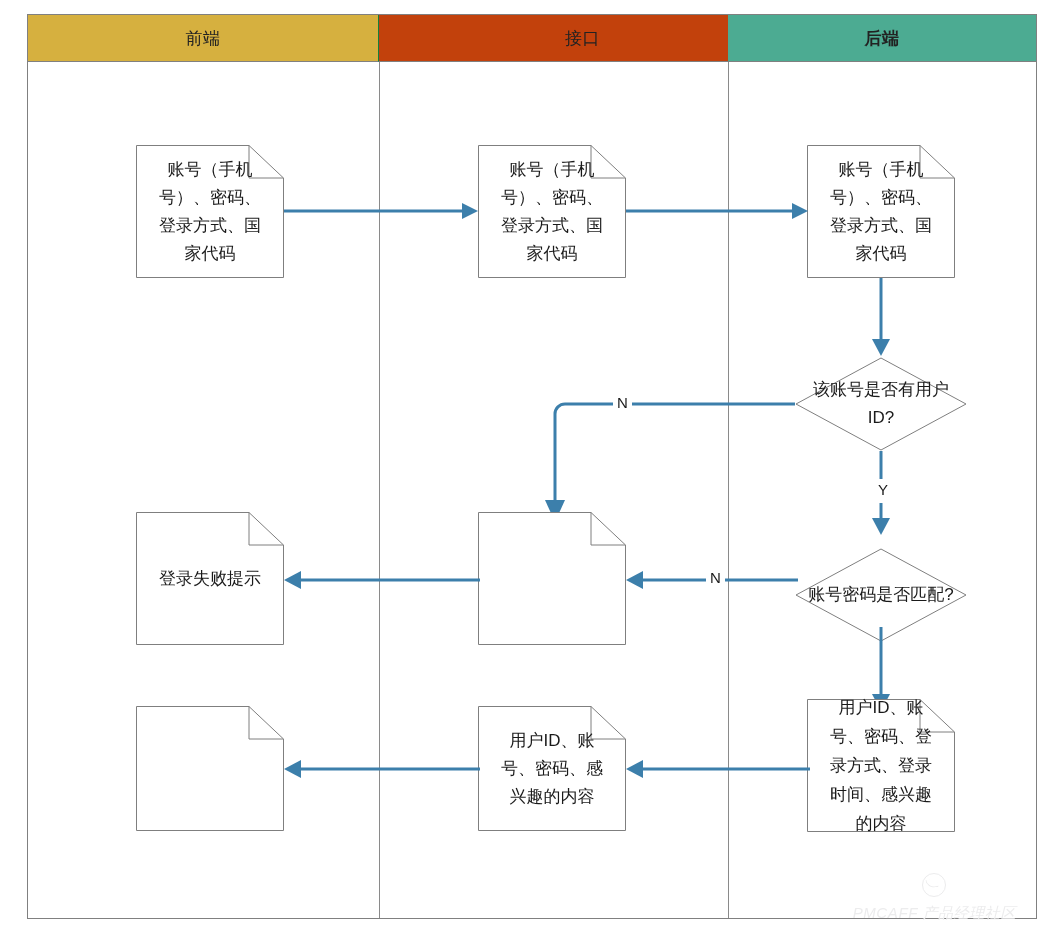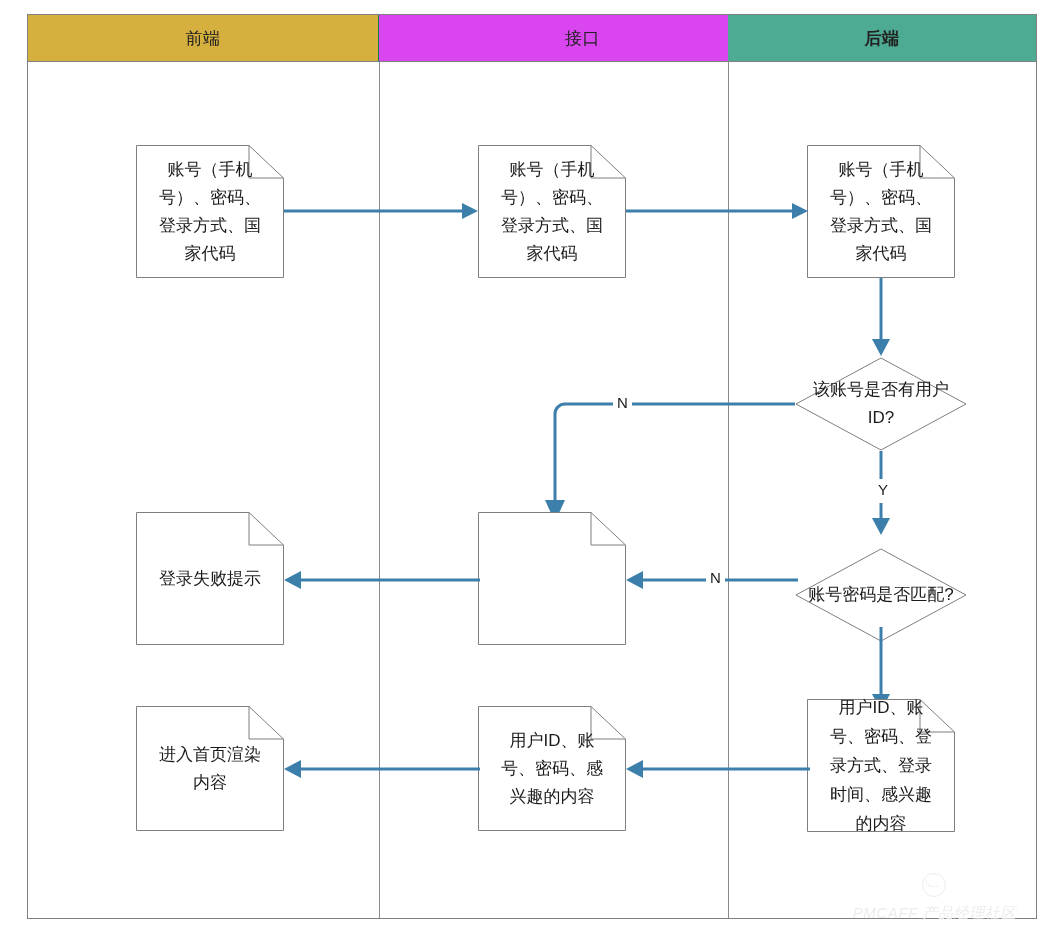--- a/index.html
+++ b/index.html
@@ -146,21 +146,21 @@
 </head>
 <body>
 
 <div id="stage">
 
   <div class="lane-frame">
 
     <div class="lane-header" style="left:0;width:351px;background:#d6b03f;">
       <span>前端</span>
     </div>
-    <div class="lane-header" style="left:351px;width:408px;background:#d946ef;">
+    <div class="lane-header" style="left:351px;width:408px;background:#c2410c;">
       <span>接口</span>
     </div>
     <div class="lane-header last" style="left:700px;width:308px;background:#4cab92;font-weight:bold;">
       <span>后端</span>
     </div>
 
     <div class="lane-divider" style="left:351px;"></div>
     <div class="lane-divider" style="left:700px;"></div>
   </div>
 
@@ -277,21 +277,20 @@
       <path d="M113,0.5 V33 H147.5" fill="none" stroke="#7f7f7f" stroke-width="1"></path>
     </svg>
     <div class="doc-label">用户ID、账号、密码、感兴趣的内容</div>
   </div>
 
   <div class="doc" style="left:136px;top:706px;width:148px;height:125px;">
     <svg class="doc-svg" viewBox="0 0 148 125" preserveAspectRatio="none">
       <path d="M0.5,0.5 H113 L147.5,33 V124.5 H0.5 Z" fill="#ffffff" stroke="#7f7f7f" stroke-width="1"></path>
       <path d="M113,0.5 V33 H147.5" fill="none" stroke="#7f7f7f" stroke-width="1"></path>
     </svg>
-    <div class="doc-label">进入首页渲染内容</div>
   </div>
 
   <svg class="conn" style="left:626px;top:754px;width:184px;height:30px;" viewBox="0 0 184 30">
     <line x1="184" y1="15" x2="14" y2="15"></line>
     <polygon points="0,15 17,6 17,24"></polygon>
   </svg>
 
   <svg class="conn" style="left:284px;top:754px;width:196px;height:30px;" viewBox="0 0 196 30">
     <line x1="196" y1="15" x2="14" y2="15"></line>
     <polygon points="0,15 17,6 17,24"></polygon>

